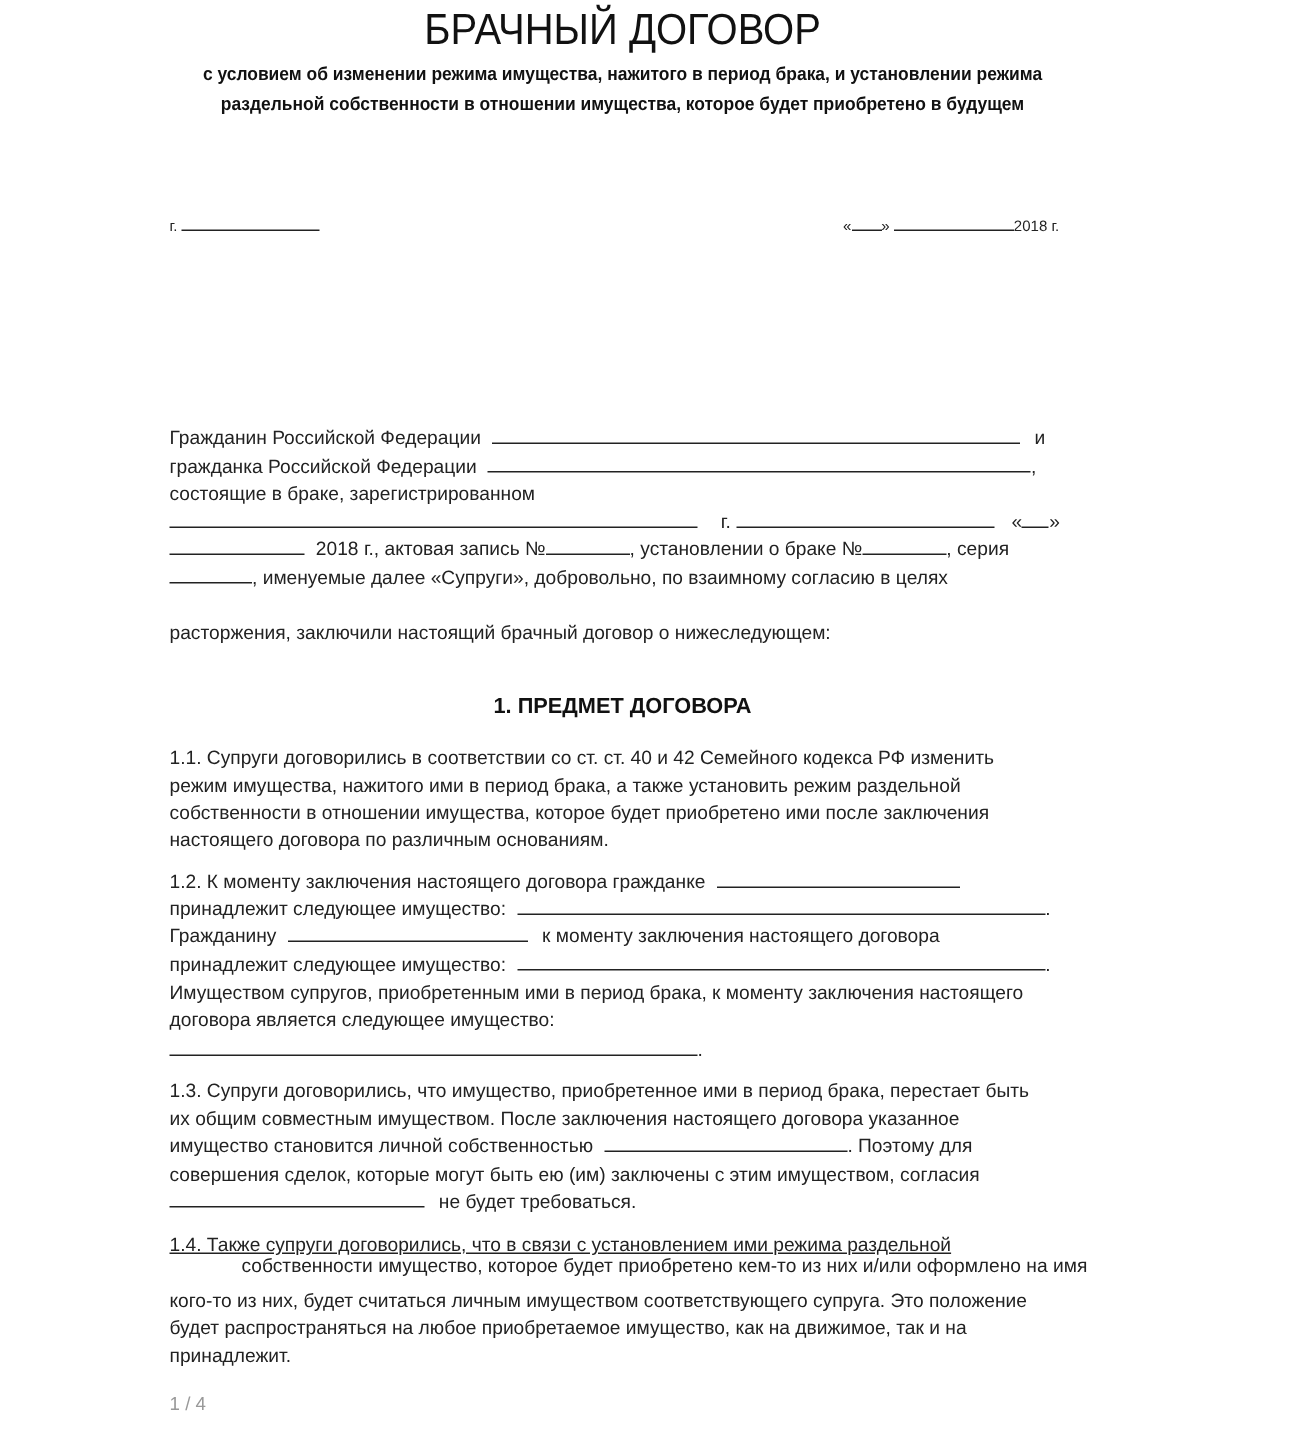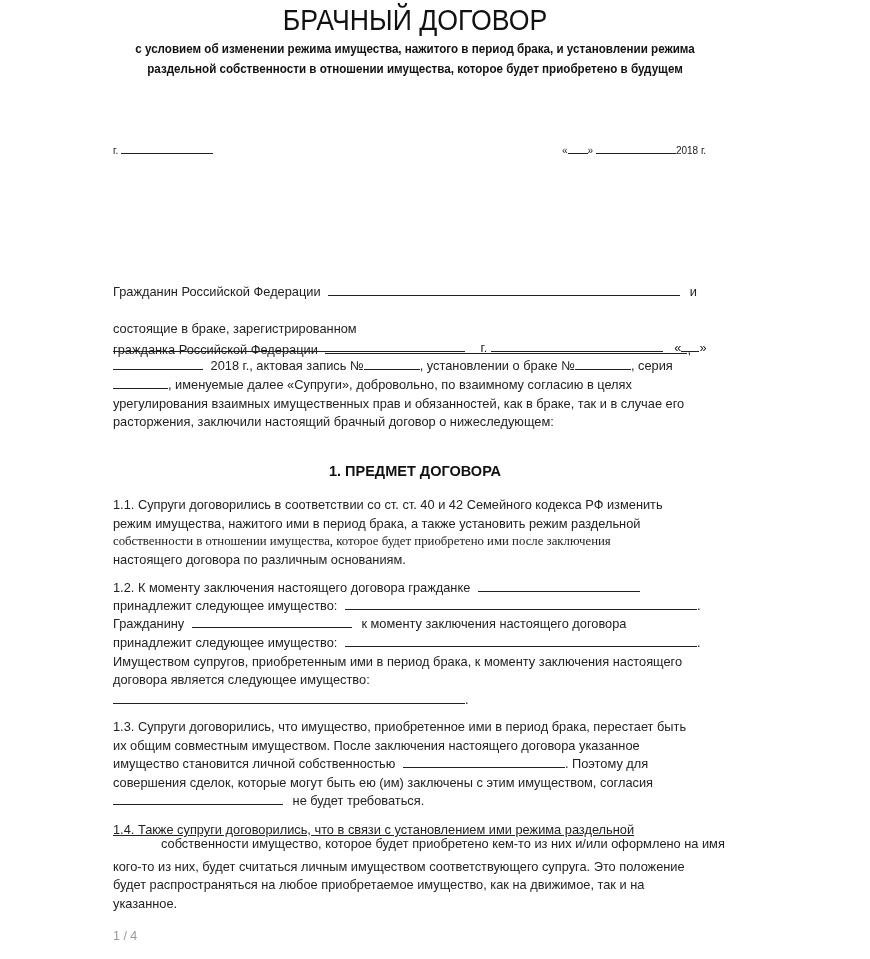--- a/index.html
+++ b/index.html
@@ -34,46 +34,45 @@
   <div class="line small" style="top:142px; left:562px;">
     <span>«</span><span class="u" style="width:20px;"></span><span>»</span>
     <span class="u" style="width:80px;"></span><span>2018 г.</span>
   </div>
 
   <div class="line" style="top:284px;">
     <span>Гражданин Российской Федерации</span>
     <span class="u" style="width:352px; margin-left:4px;"></span>
     <span style="margin-left:6px;">и</span>
   </div>
-  <div class="line" style="top:303px;margin-top:39px;">
+  <div class="line" style="top:303px;">
     <span>гражданка Российской Федерации</span>
     <span class="u" style="width:362px; margin-left:4px;"></span><span>,</span>
   </div>
   <div class="line" style="top:321px;">состоящие в браке, зарегистрированном</div>
   <div class="line" style="top:340px;">
     <span class="u" style="width:352px;"></span>
     <span style="margin-left:12px;">г.</span>
     <span class="u" style="width:172px;"></span>
     <span style="margin-left:8px;">«</span><span class="u" style="width:18px;"></span><span>»</span>
   </div>
   <div class="line" style="top:358px;">
     <span class="u" style="width:90px;"></span>
     <span style="margin-left:4px;">2018 г., актовая запись №</span><span class="u" style="width:56px;"></span><span>, установлении о браке №</span><span class="u" style="width:56px;"></span><span>, серия</span>
   </div>
   <div class="line" style="top:377px;">
     <span class="u" style="width:55px;"></span><span>, именуемые далее «Супруги», добровольно, по взаимному согласию в целях</span>
   </div>
-  <div class="line" style="top:396px;">урегулирования взаимных имущественных прав и обязанностей, как в браке, так и в случае его</div>
   <div class="line" style="top:414px;">расторжения, заключили настоящий брачный договор о нижеследующем:</div>
 
   <div class="heading">1. ПРЕДМЕТ ДОГОВОРА</div>
 
   <div class="line" style="top:497px;">1.1. Супруги договорились в соответствии со ст. ст. 40 и 42 Семейного кодекса РФ изменить</div>
   <div class="line" style="top:516px;">режим имущества, нажитого ими в период брака, а также установить режим раздельной</div>
-  <div class="line" style="top:534px;font-family:Liberation Serif, serif;">собственности в отношении имущества, которое будет приобретено ими после заключения</div>
+  <div class="line" style="top:534px;">собственности в отношении имущества, которое будет приобретено ими после заключения</div>
   <div class="line" style="top:552px;">настоящего договора по различным основаниям.</div>
 
   <div class="line" style="top:580px;">
     <span>1.2. К моменту заключения настоящего договора гражданке</span>
     <span class="u" style="width:162px; margin-left:4px;"></span>
   </div>
   <div class="line" style="top:598px;">
     <span>принадлежит следующее имущество:</span>
     <span class="u" style="width:352px; margin-left:4px;"></span><span>.</span>
   </div>
@@ -101,16 +100,16 @@
   <div class="line" style="top:775px;">совершения сделок, которые могут быть ею (им) заключены с этим имуществом, согласия</div>
   <div class="line" style="top:793px;">
     <span class="u" style="width:170px;"></span>
     <span style="margin-left:6px;">не будет требоваться.</span>
   </div>
 
   <div class="line" style="top:822px;text-decoration:underline;">1.4. Также супруги договорились, что в связи с установлением ими режима раздельной</div>
   <div class="line" style="top:836px;margin-left:48px;">собственности имущество, которое будет приобретено кем-то из них и/или оформлено на имя</div>
   <div class="line" style="top:859px;text-align:right;">кого-то из них, будет считаться личным имуществом соответствующего супруга. Это положение</div>
   <div class="line" style="top:877px;">будет распространяться на любое приобретаемое имущество, как на движимое, так и на</div>
-  <div class="line" style="top:896px;">указанное.</div>
+  <div class="line" style="top:896px;">принадлежит.</div>
 
   <div class="pagenum">1 / 4</div>
 </div>
 
 </body></html>

